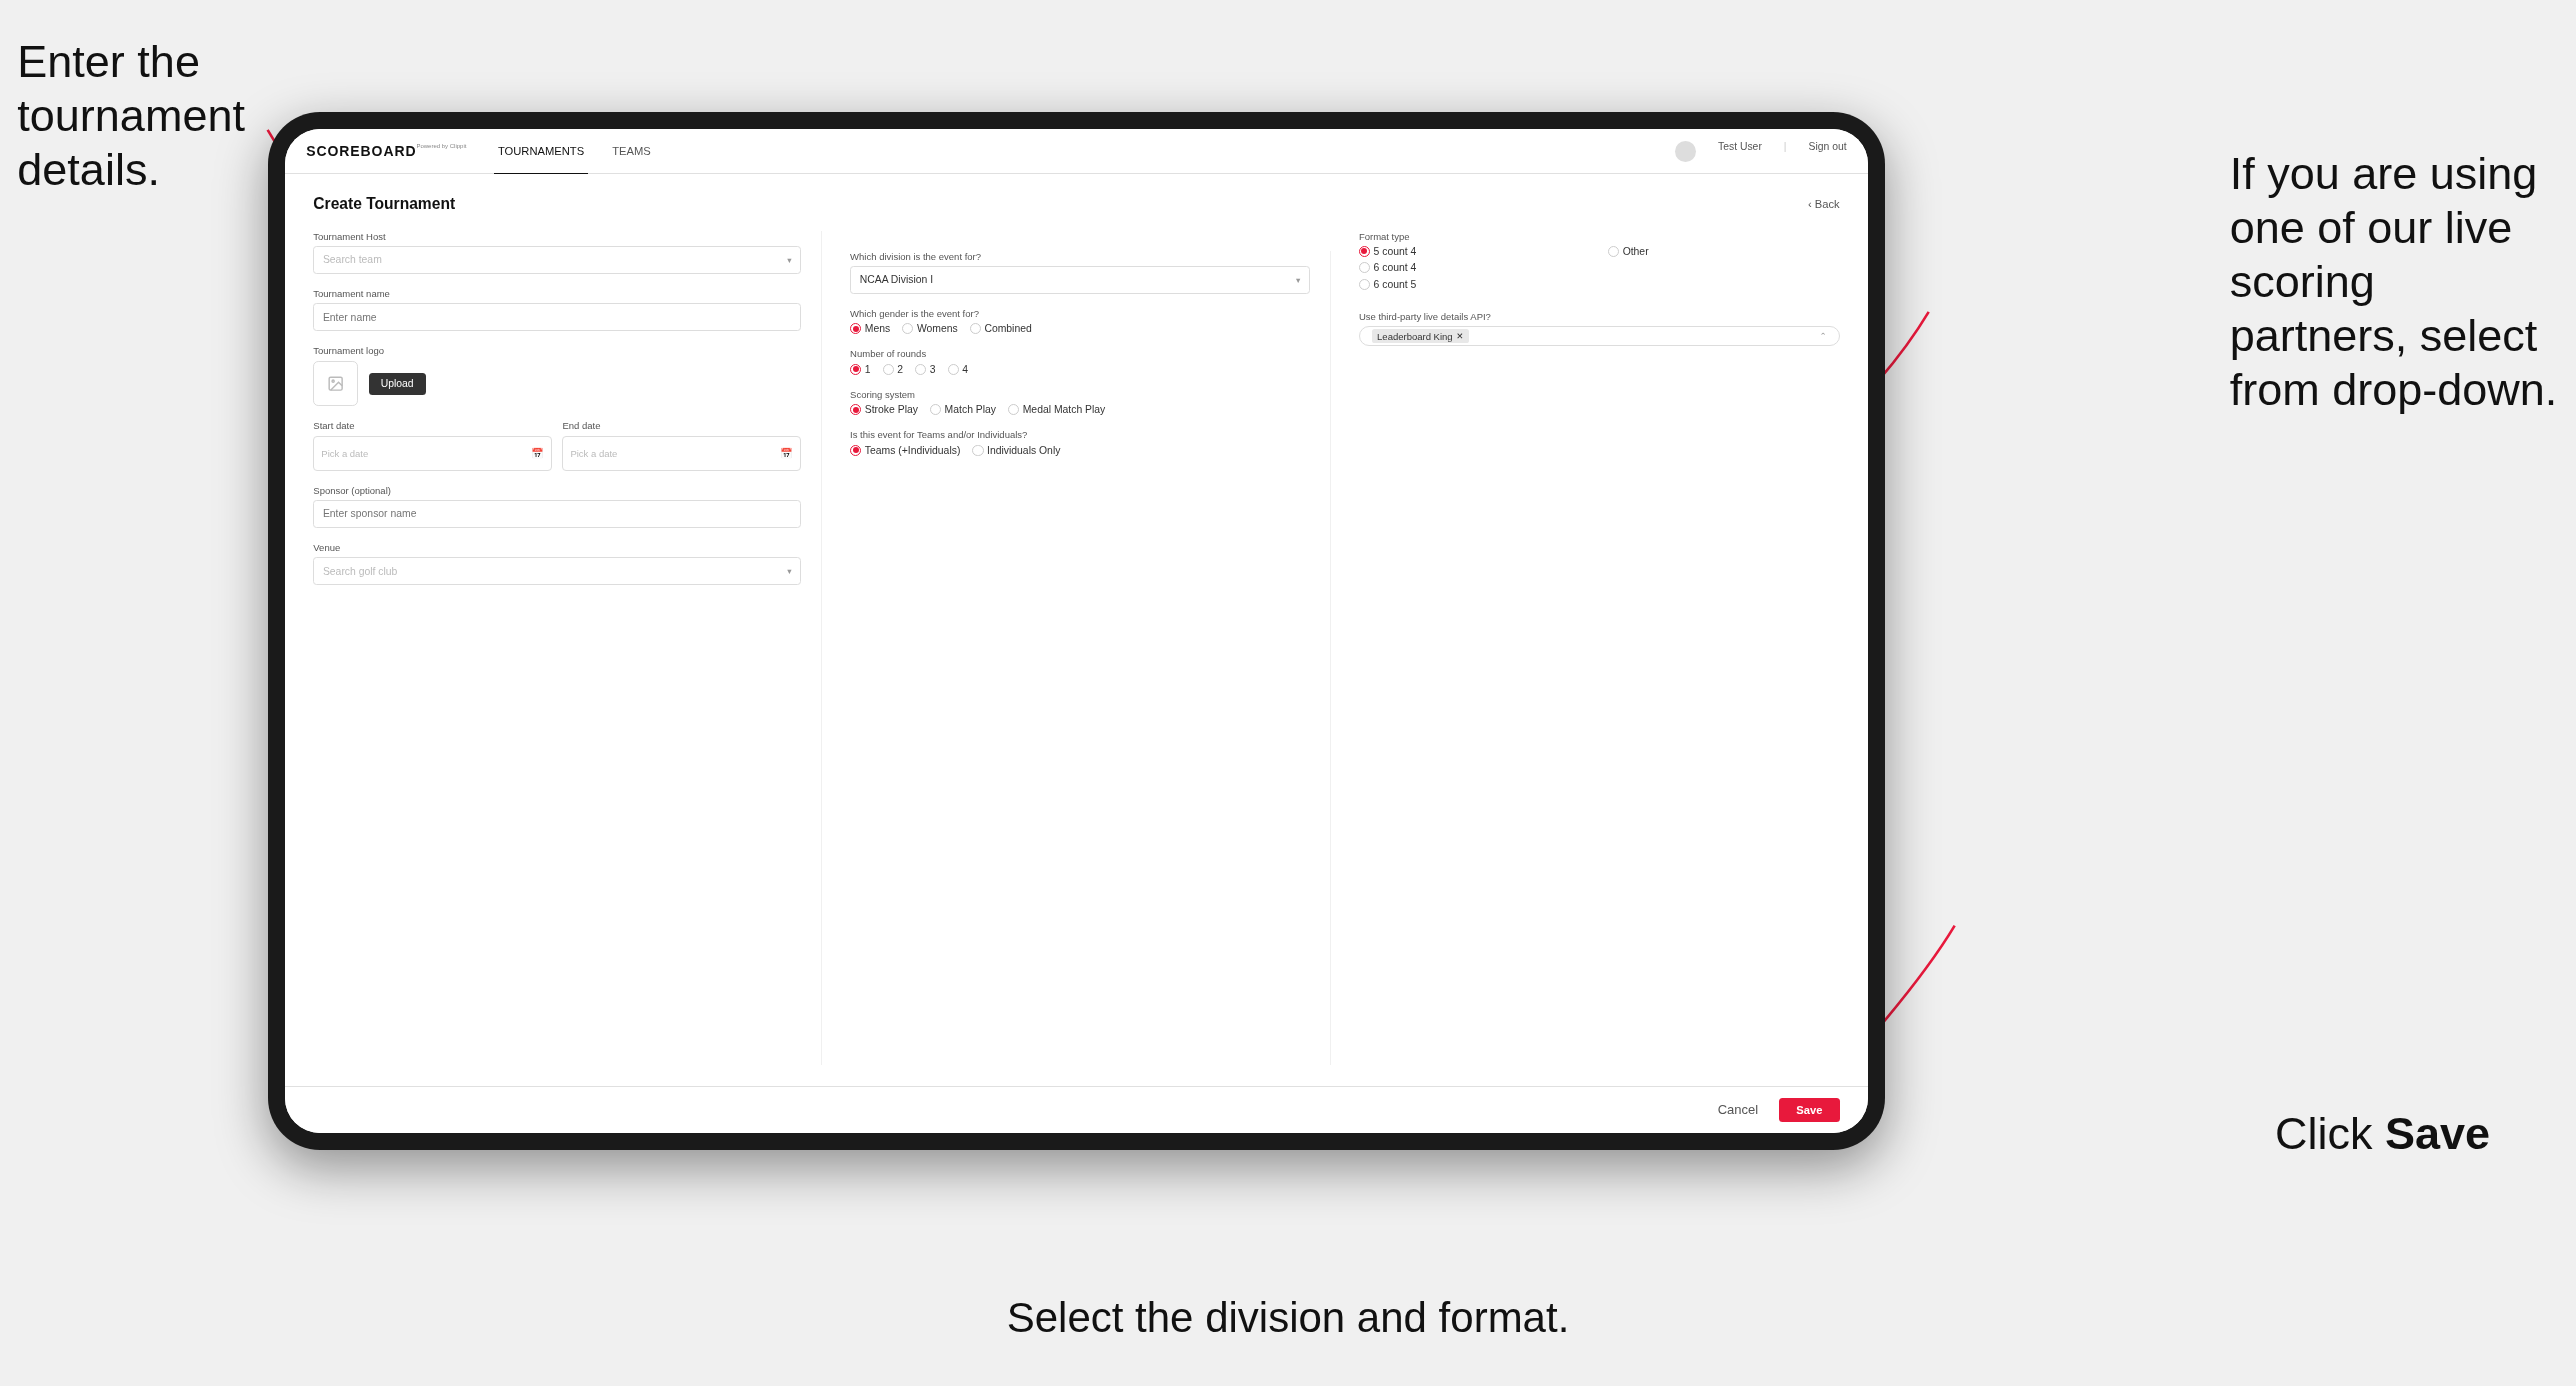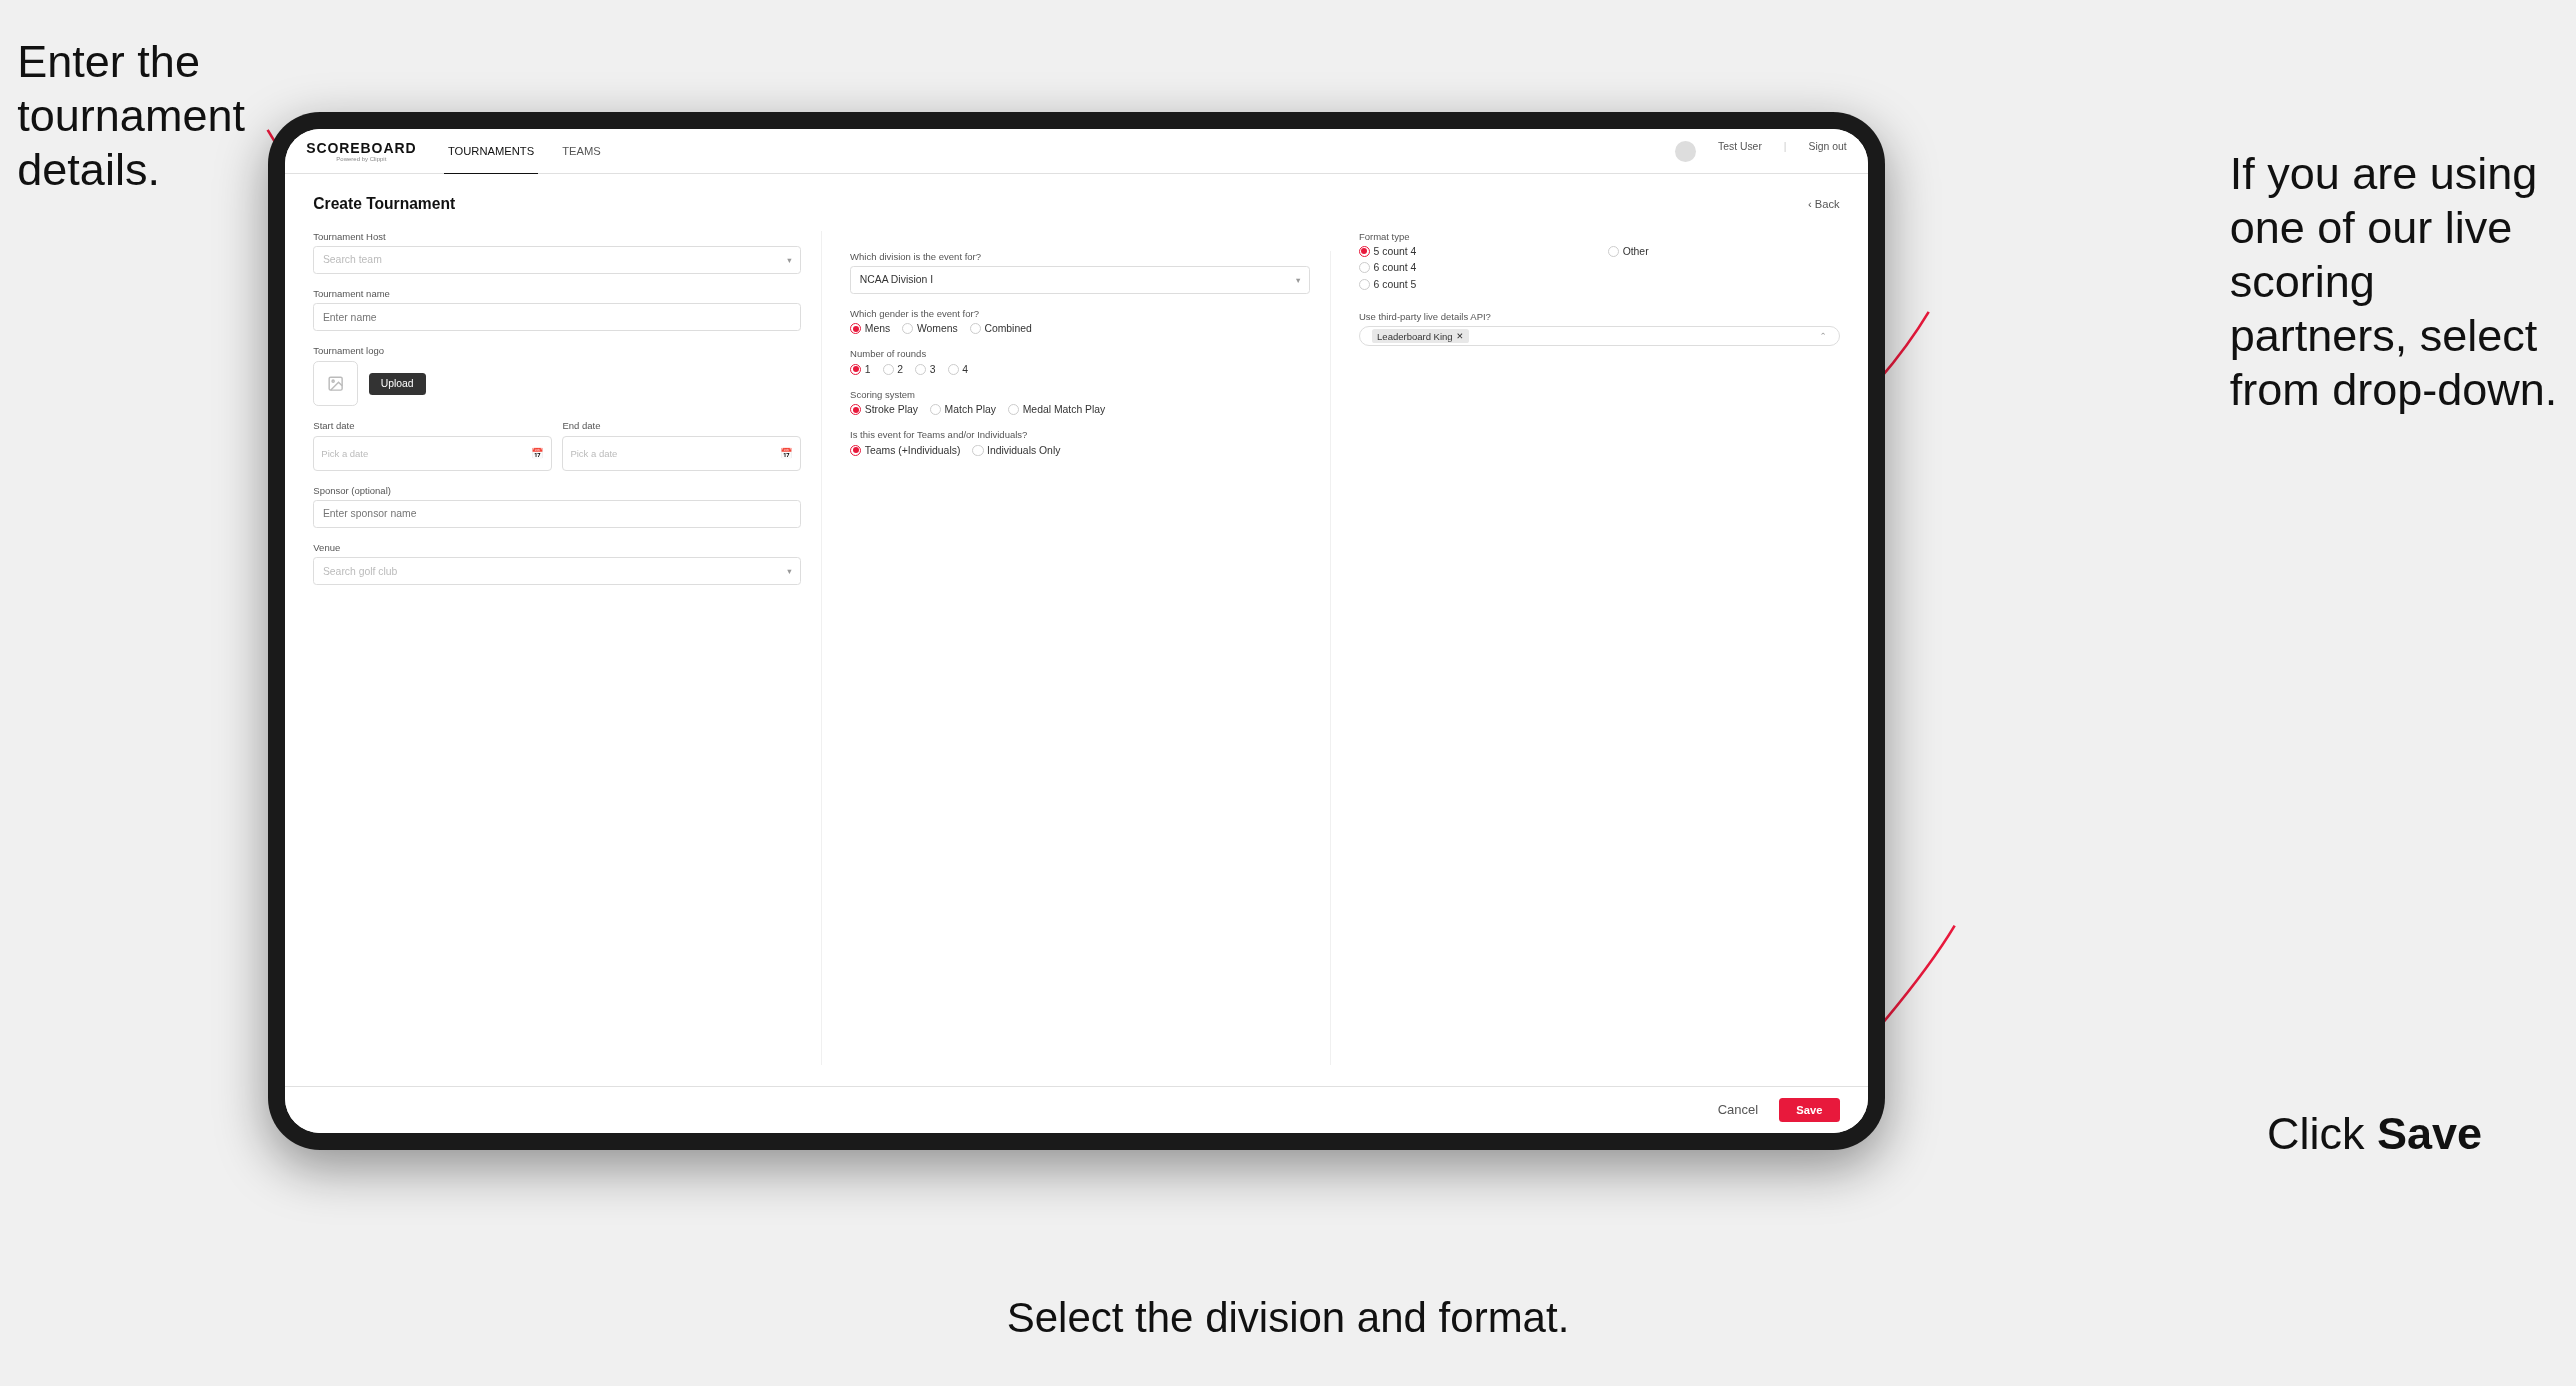--- a/index.html
+++ b/index.html
@@ -79,22 +79,21 @@
     }
 
     .navbar-left {
       display: flex;
       align-items: center;
       gap: 28px;
     }
 
     .brand {
       display: flex;
-      flex-direction: column;
-      text-align: center;
+      flex-direction: row;
     }
 
     .brand-name {
       font-size: 14px;
       font-weight: 800;
       color: #111;
       letter-spacing: 0.9px;
       text-transform: uppercase;
     }
 
@@ -422,21 +421,21 @@
 <div class="annotation annotation-top-left" style="white-space: pre-line;">Enter the
 tournament
 details.</div>
 
 <div class="annotation annotation-top-right">If you are using
 one of our live
 scoring partners,
 select from
 drop-down.</div>
 
-<div class="annotation" style="bottom: 225px; right: 15px; width: 294px; font-size: 45px;">
+<div class="annotation" style="bottom: 225px; right: 7px; width: 294px; font-size: 45px;">
   <span>Click </span><span class="bold">Save</span>
 </div>
 
 <div class="annotation annotation-bottom-center">Select the division and format.</div>
 
 <svg class="annotation-arrow" style="left: 259px; top: 121px; width: 138px; height: 173px;" viewBox="0 0 160 200" width="138" height="173">
   <defs>
     <marker id="ah1" markerWidth="8" markerHeight="8" refX="4" refY="4" orient="auto">
       <path d="M0,0 L8,4 L0,8 Z" fill="#e8193c"></path>
     </marker>

